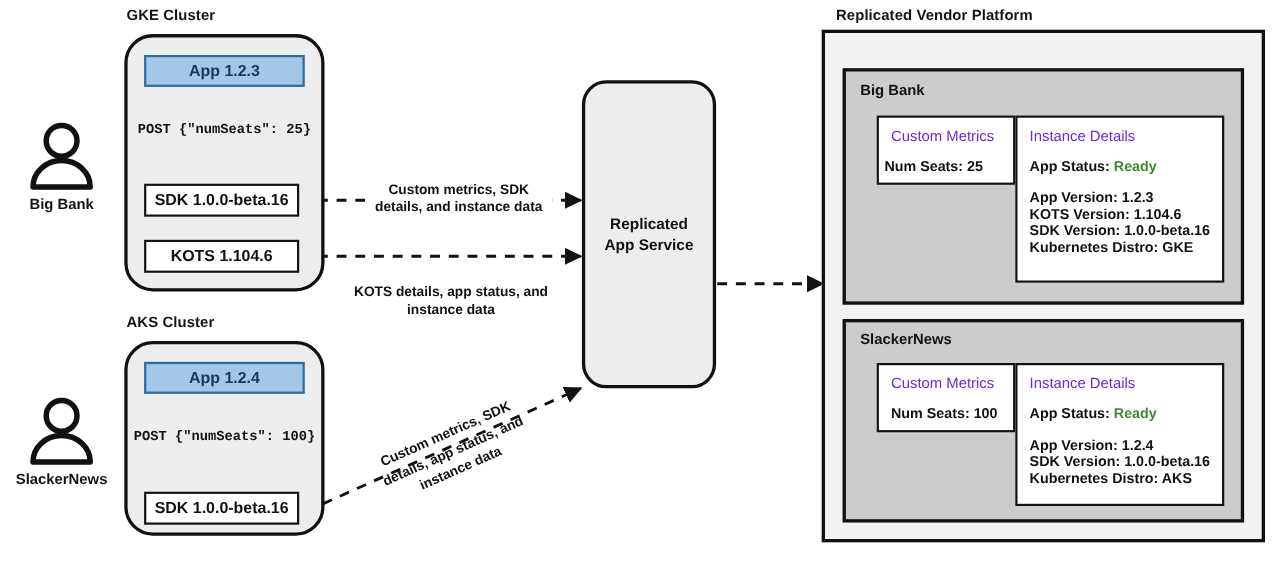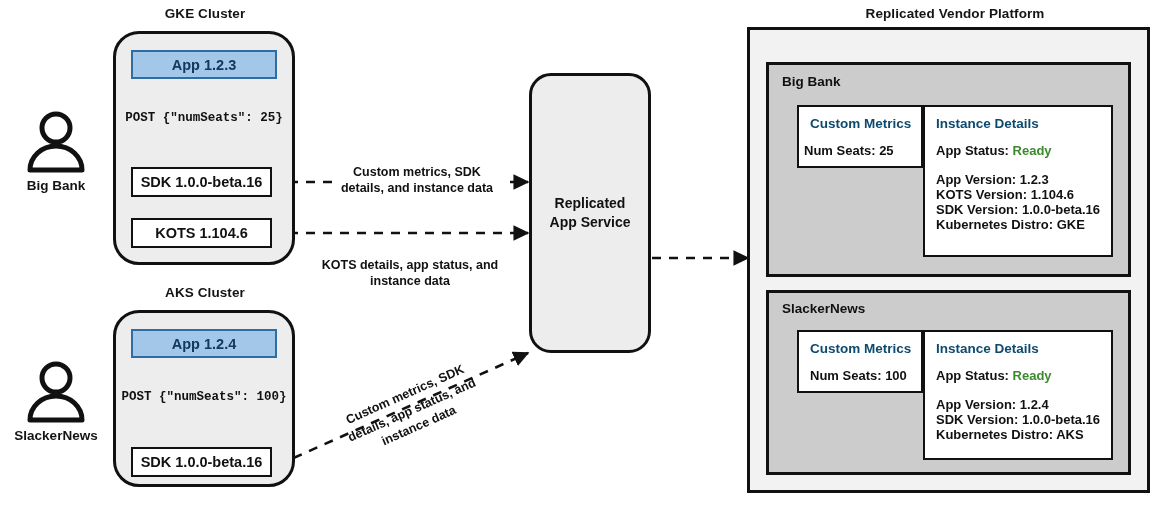--- a/index.html
+++ b/index.html
@@ -17,21 +17,20 @@
     background: #ffffff;
     overflow: hidden;
   }
   .abs { position: absolute; }
 
   
   .title {
     font-size: 13.5px;
     font-weight: bold;
     color: #141414;
-    text-align: center;
     white-space: nowrap;
     letter-spacing: 0.1px;
   }
 
   
   .actor-label {
     font-size: 13.5px;
     font-weight: bold;
     color: #141414;
     text-align: center;
@@ -138,22 +137,22 @@
     color: #111111;
     white-space: nowrap;
   }
   .card {
     background: #ffffff;
     border: 2.5px solid #111111;
     box-sizing: border-box;
   }
   .card-title {
     font-size: 13.5px;
-    font-weight: bold;
-    color: #0c4a6e;
+    font-weight: normal;
+    color: #6d28d9;
     white-space: nowrap;
   }
   .card-line {
     font-size: 13px;
     font-weight: bold;
     color: #111111;
     white-space: nowrap;
   }
   .status-ready {
     color: #3c8a2e;

